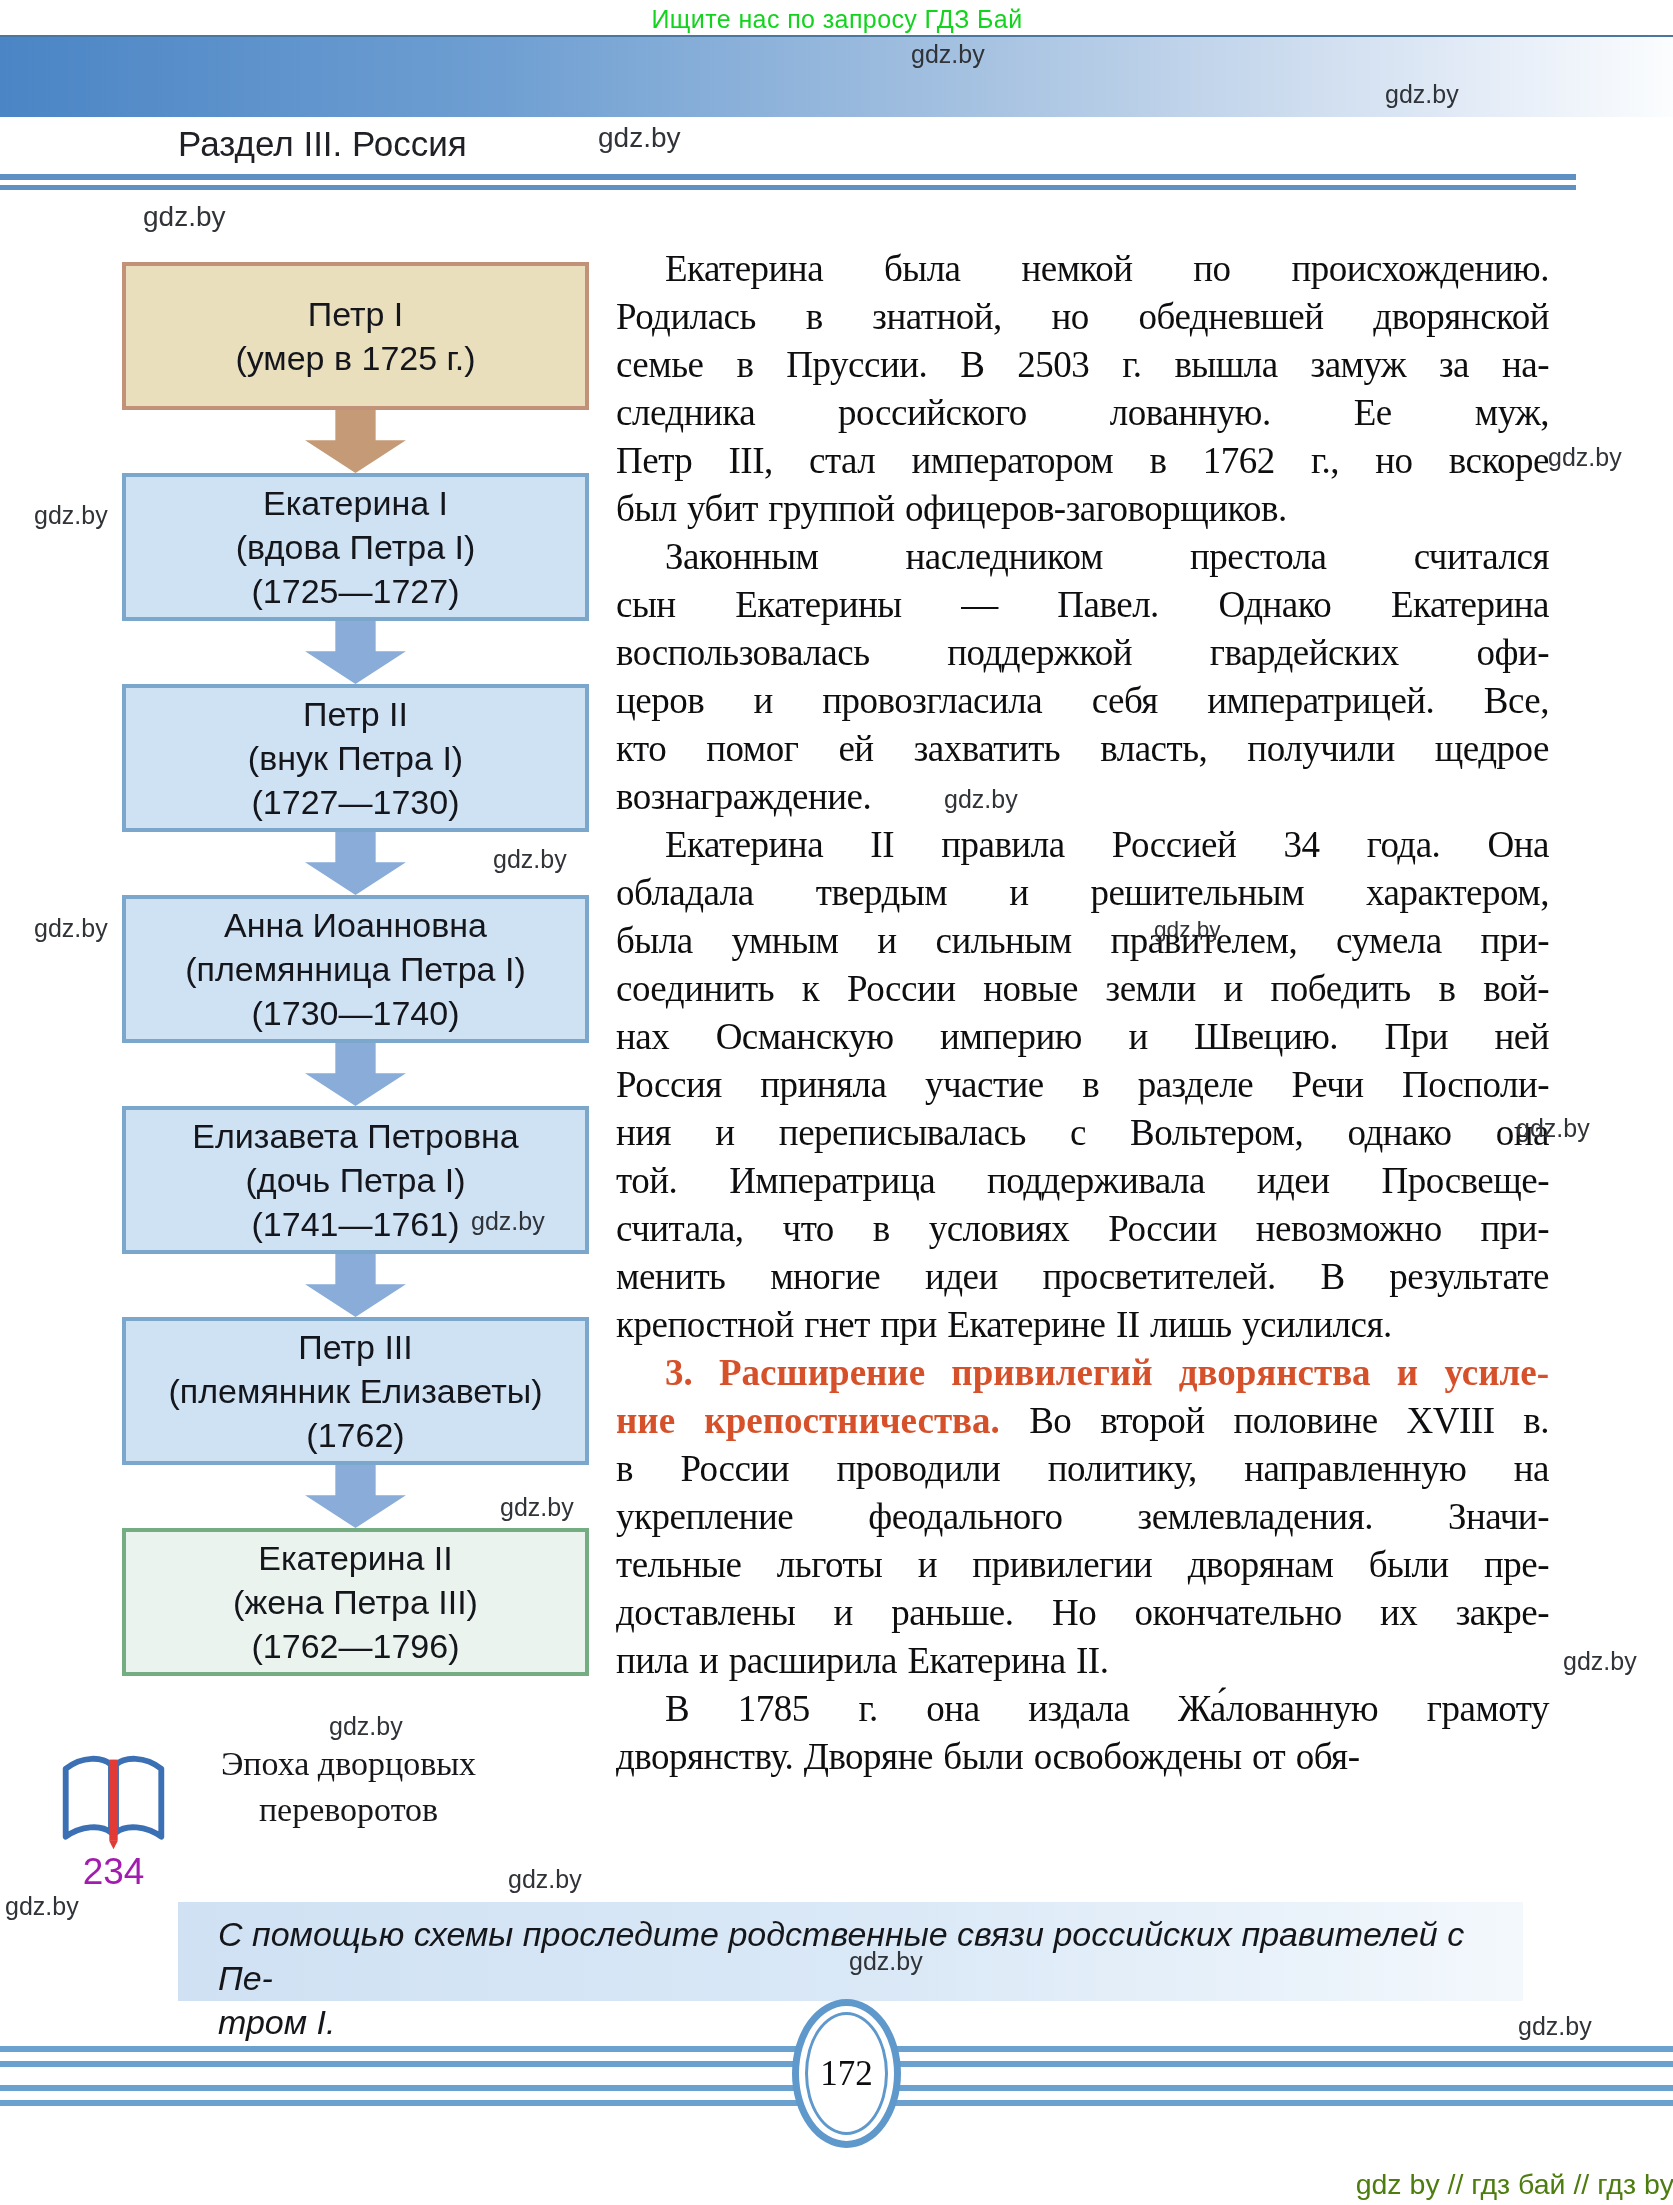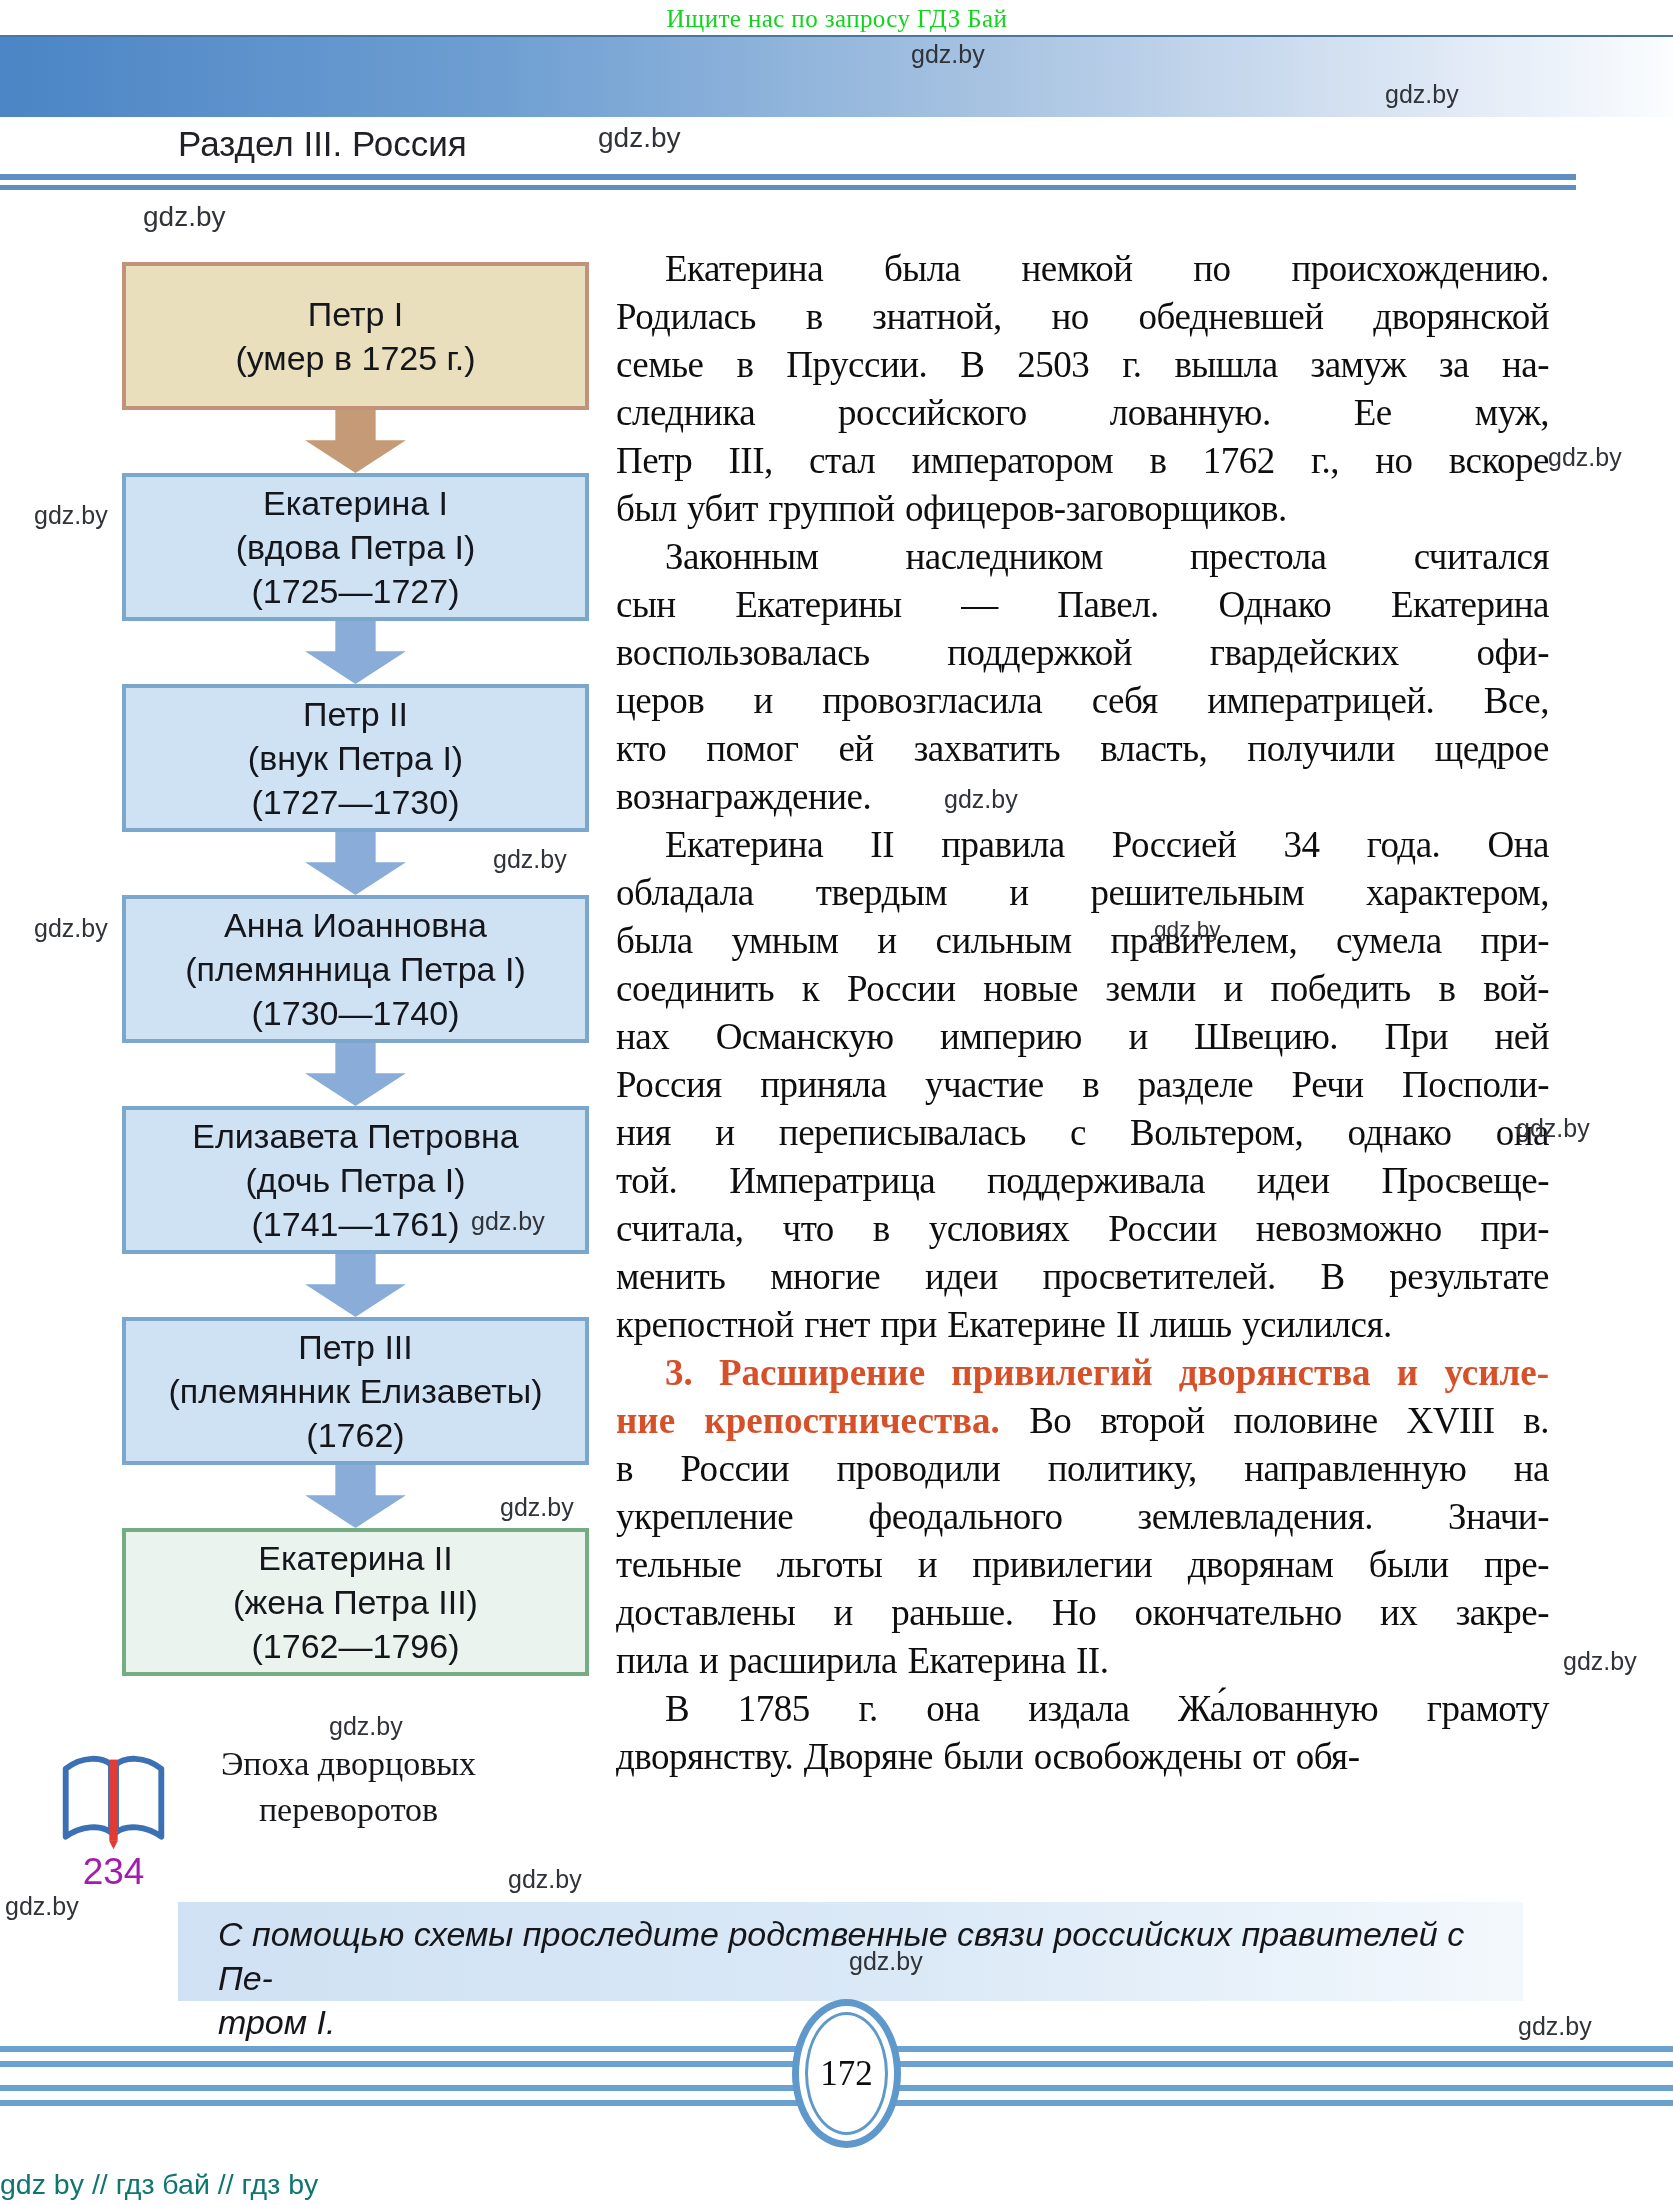--- a/index.html
+++ b/index.html
@@ -1,19 +1,19 @@
 <!DOCTYPE html>
 <html style="--accent: #d6502a;font-size:13.4px"><head>
 <meta charset="utf-8">
 <style>
   html,body{margin:0;padding:0;background:#fff;}
   #page{position:relative;width:1674px;height:2205px;background:#ffffff;overflow:hidden;
         font-family:"Liberation Sans",sans-serif;color:#111;}
   
-  .promo{position:absolute;left:0;top:5px;width:100%;text-align:center;font-size:25px;letter-spacing:0.4px;font-family:Liberation Serif, serif;}
+  .promo{position:absolute;left:0;top:5px;width:100%;text-align:center;font-size:25px;letter-spacing:0.4px;}
   
   .banner{position:absolute;left:0;top:35px;width:1674px;height:80px;
           background:linear-gradient(90deg,#4b85c5 0%,#6f9fd2 30%,#a9c4e2 60%,#e7eef8 90%,#fbfdfe 100%);
           border-top:2.5px solid #49779f;}
   
   .section-title{position:absolute;left:178px;top:124px;font-size:35px;color:#202126;}
   .rule{position:absolute;left:0;background:#5e90c4;}
   .rule.r1{top:174px;width:1576px;height:5.9px;}
   .rule.r2{top:185px;width:1576px;height:5px;}
   
@@ -42,21 +42,21 @@
   .task-box{position:absolute;left:178px;top:1902px;width:1345px;height:99px;box-sizing:border-box;
             background:linear-gradient(90deg,#cfe1f3 0%,#dbe9f7 55%,#f3f8fc 100%);
             padding:10px 0 12px 40px;font-style:italic;font-size:34px;line-height:44px;color:#15161a;}
   
   .stripe{position:absolute;left:0;width:1674px;height:5.9px;background:#6ba1cf;z-index:1;}
   .badge{position:absolute;left:792px;top:1999px;width:109px;height:149px;box-sizing:border-box;
          background:#fff;border:7.5px solid #5f98cb;border-radius:50%;z-index:2;
          display:flex;align-items:center;justify-content:center;}
   .badge-inner{position:absolute;inset:5.9px;border:3.4px solid #5f98cb;border-radius:50%;}
   .badge-num{position:relative;font-family:"Liberation Serif",serif;font-size:35px;color:#0c0d10;}
-  .footer-links{position:absolute;left:0;top:2168px;width:100%;text-align:left;font-size:28.5px;color:#0f766e;}
+  .footer-links{position:absolute;left:0;top:2168px;width:100%;text-align:right;font-size:28.5px;color:#4d7c0f;}
 </style>
 </head>
 <body>
 
 <div id="page">
 
   <div class="promo" style="color: rgb(18, 212, 30);">Ищите нас по запросу ГДЗ Бай</div>
 
   <div class="banner"></div>
 

